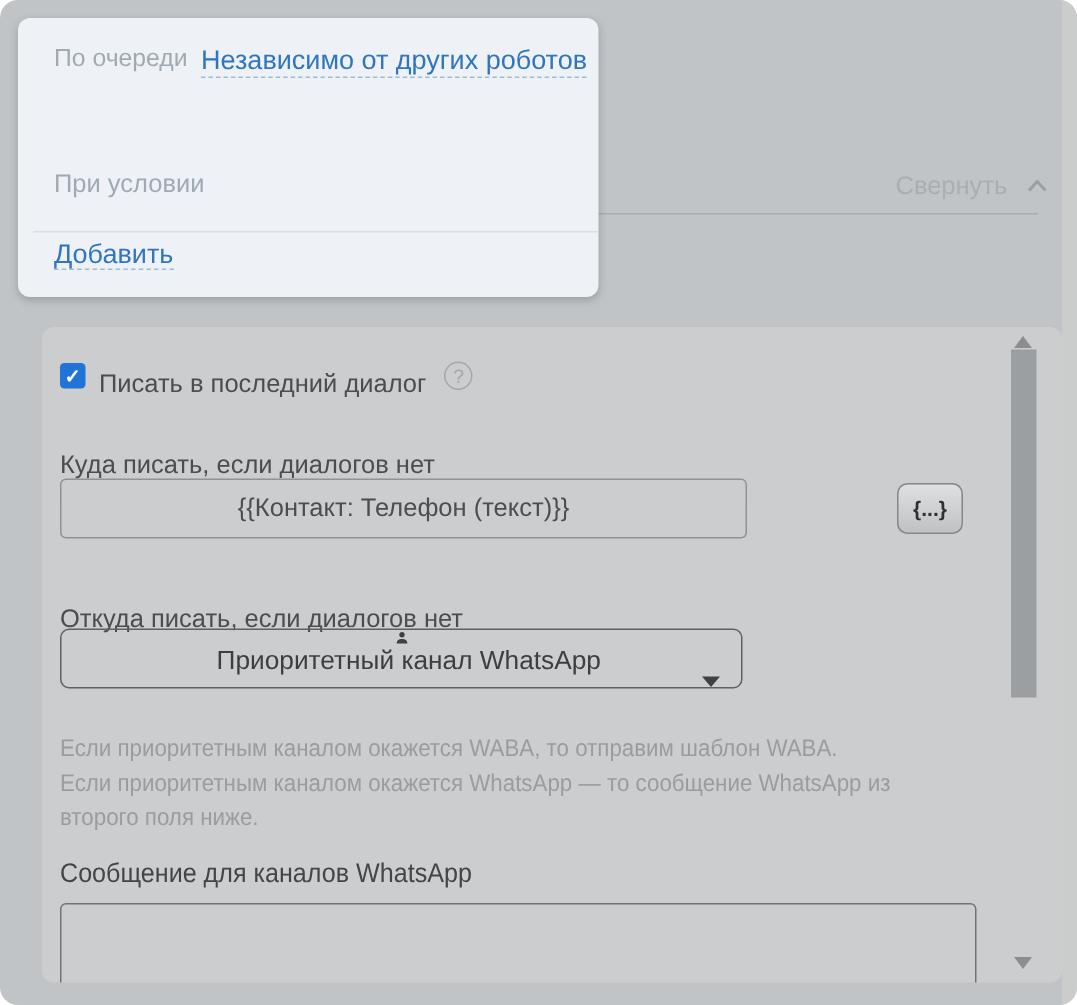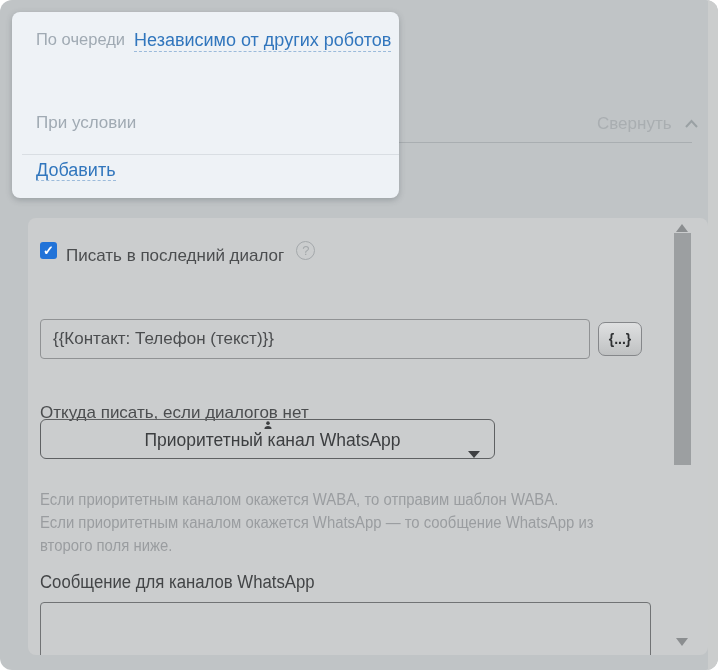--- a/index.html
+++ b/index.html
@@ -50,24 +50,25 @@
     color: #ffffff; font-size: 13px; font-weight: bold; cursor: pointer;
   }
   .checkbox-label { font-size: 17px; }
   .help-icon {
     width: 19px; height: 19px; border: 1.5px solid #a4a8ab; border-radius: 50%;
     color: #a4a8ab; font-size: 13px; display: flex; align-items: center; justify-content: center;
     margin-left: 3px; cursor: pointer;
   }
   .field-label { position: absolute; left: 12px; font-size: 17px; }
   .text-input {
-    position: absolute; left: 12px; top: 101px; width: 550px; height: 40px;
+    position: absolute; left: 12px; top: 101px; width: 458px; height: 40px;
     background: transparent; border: 1px solid #909294; border-radius: 4px;
     padding: 0 12px; font-size: 17px; color: #4b4d4f; outline: none;
     font-family: "Liberation Sans", sans-serif;
+    text-align: center;
   }
   .var-button {
     position: absolute; left: 570px; top: 104px; width: 44px; height: 34px;
     border: 1px solid #85878a; border-radius: 7px;
     background: linear-gradient(#dfe0e1, #bfc1c2);
     font-size: 14px; font-weight: bold; color: #2e3032;
     display: flex; align-items: center; justify-content: center; cursor: pointer;
   }
   .select {
     position: absolute; left: 12px; top: 201px; width: 455px; height: 40px;
@@ -132,20 +133,21 @@
   </div>
 
   <div class="card">
 
     <div class="checkbox-row">
       <span class="checkbox">✓</span>
       <span class="checkbox-label dark-text">Писать в последний диалог</span>
       <span class="help-icon">?</span>
     </div>
 
+    <div class="field-label dark-text" style="top:70px;">Куда писать, если диалогов нет</div>
     <input class="text-input" value="{{Контакт: Телефон (текст)}}" style="">
     <div class="var-button">{...}</div>
 
     <div class="field-label dark-text" style="top:173px;">Откуда писать, если диалогов нет</div>
     <div class="select">
       <svg width="18" height="18" viewBox="0 0 24 24">
         <circle cx="12" cy="7.5" r="4.3" fill="#3e4042"></circle>
         <path d="M3.5 21c0-4.4 3.9-6.6 8.5-6.6s8.5 2.2 8.5 6.6v0.5H3.5z" fill="#3e4042"></path>
       </svg>
       <span class="select-text">Приоритетный канал WhatsApp</span>

